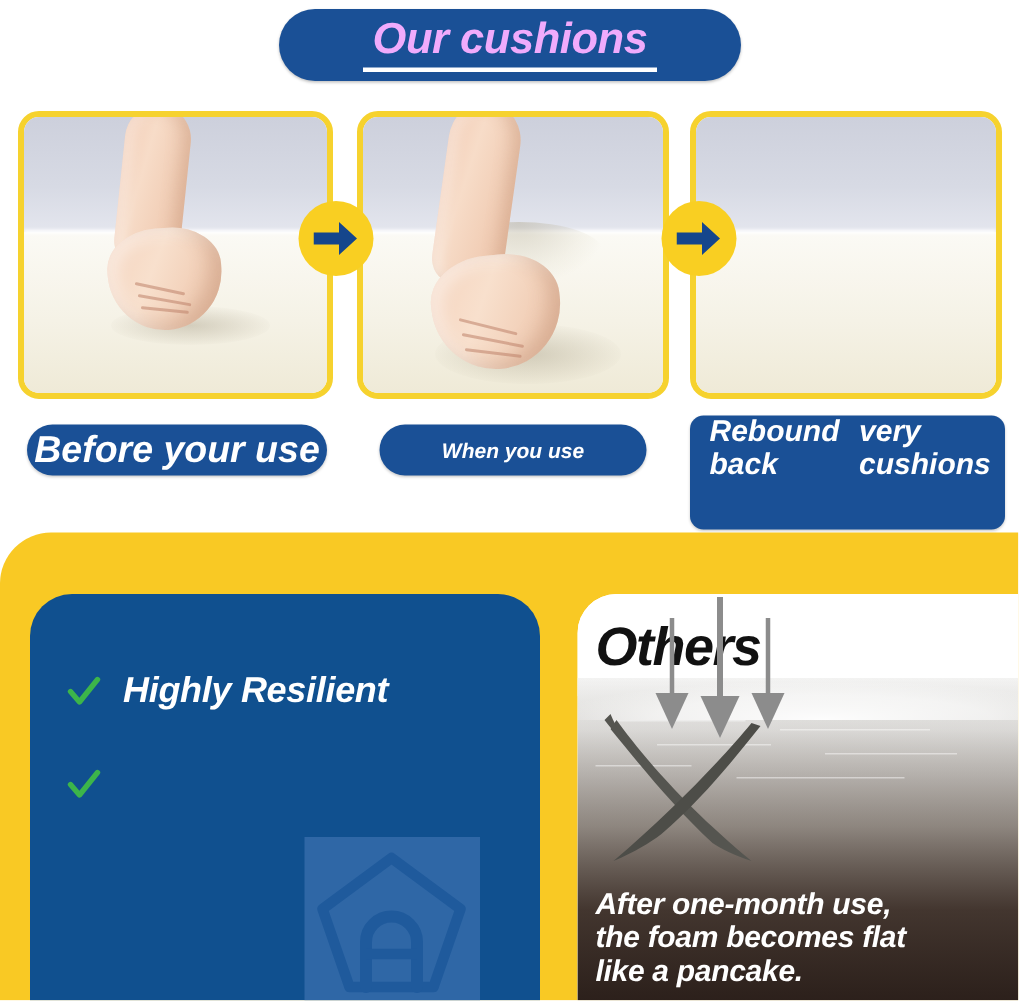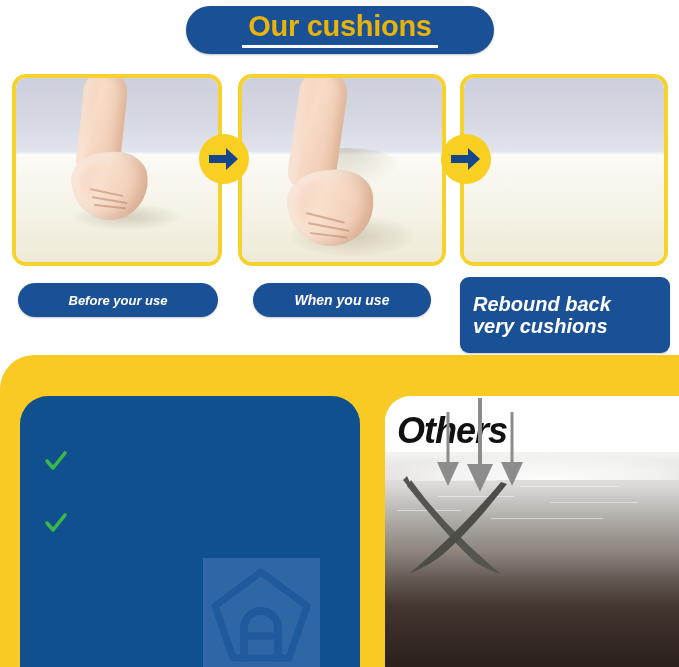--- a/index.html
+++ b/index.html
@@ -27,23 +27,24 @@
     height: 48px;
     background: #1a5096;
     border-radius: 24px;
     display: flex;
     flex-direction: column;
     align-items: center;
     justify-content: center;
     box-shadow: 0 1px 2px rgba(0,0,0,0.25);
   }
   .title-text {
-    color: #eab308;
+    color: #f0abfc;
     font-size: 29px;
     font-weight: bold;
+    font-style: italic;
     letter-spacing: -0.3px;
     line-height: 1;
     white-space: nowrap;
   }
   .title-underline {
     width: 196px;
     height: 3px;
     background: #ffffff;
     margin-top: 4px;
   }
@@ -147,33 +148,33 @@
     font-style: italic;
     display: flex;
     align-items: center;
     justify-content: center;
     box-shadow: 0 1px 2px rgba(0,0,0,0.22);
   }
   .cap-1 {
     left: 18px; top: 283px;
     width: 200px; height: 34px;
     border-radius: 17px;
-    font-size: 13px;
+    font-size: 25px;
   }
   .cap-2 {
     left: 253px; top: 283px;
     width: 178px; height: 34px;
     border-radius: 17px;
     font-size: 14px;
   }
   .cap-3 {
     left: 460px; top: 277px;
     width: 210px; height: 76px;
     border-radius: 9px;
-    flex-direction: column;
+    flex-direction: row;
     align-items: flex-start;
     justify-content: center;
     padding-left: 13px;
     box-sizing: border-box;
     font-size: 20px;
     line-height: 1.12;
   }
 
   
   .yellow-band {
@@ -402,20 +403,21 @@
 
   <div class="feature-panel">
     <div class="feature-list">
 
       <div class="feature-row">
         <span class="check">
           <svg width="24" height="24" viewBox="0 0 24 24" aria-hidden="true">
             <path d="M3 12 L9 19 L21 4" fill="none" stroke="#3cb54a" stroke-width="3.6" stroke-linecap="round" stroke-linejoin="round"></path>
           </svg>
         </span>
+        <span class="feature-label">Highly Resilient</span>
       </div>
 
       <div class="feature-row">
         <span class="check">
           <svg width="24" height="24" viewBox="0 0 24 24" aria-hidden="true">
             <path d="M3 12 L9 19 L21 4" fill="none" stroke="#3cb54a" stroke-width="3.6" stroke-linecap="round" stroke-linejoin="round"></path>
           </svg>
         </span>
       </div>
 
@@ -459,15 +461,20 @@
     </div>
 
     <div class="cross-mark">
       <svg width="132" height="108" viewBox="0 0 132 108" aria-hidden="true">
         <path d="M14 6 C30 28, 58 62, 104 100 C92 96, 84 92, 78 88 C52 64, 28 34, 10 12 Z" fill="#555550"></path>
         <path d="M104 8 C86 30, 52 66, 12 100 C26 94, 36 88, 44 82 C72 58, 94 30, 110 10 Z" fill="#4d4d48"></path>
         <path d="M10 2 C14 12, 20 20, 26 28 C20 22, 12 14, 6 6 Z" fill="#555550"></path>
       </svg>
     </div>
 
+    <div class="others-caption">
+      <div>After one-month use,</div>
+      <div>the foam becomes flat</div>
+      <div>like a pancake.</div>
+    </div>
   </div>
 
 </div>
 
 </body></html>

